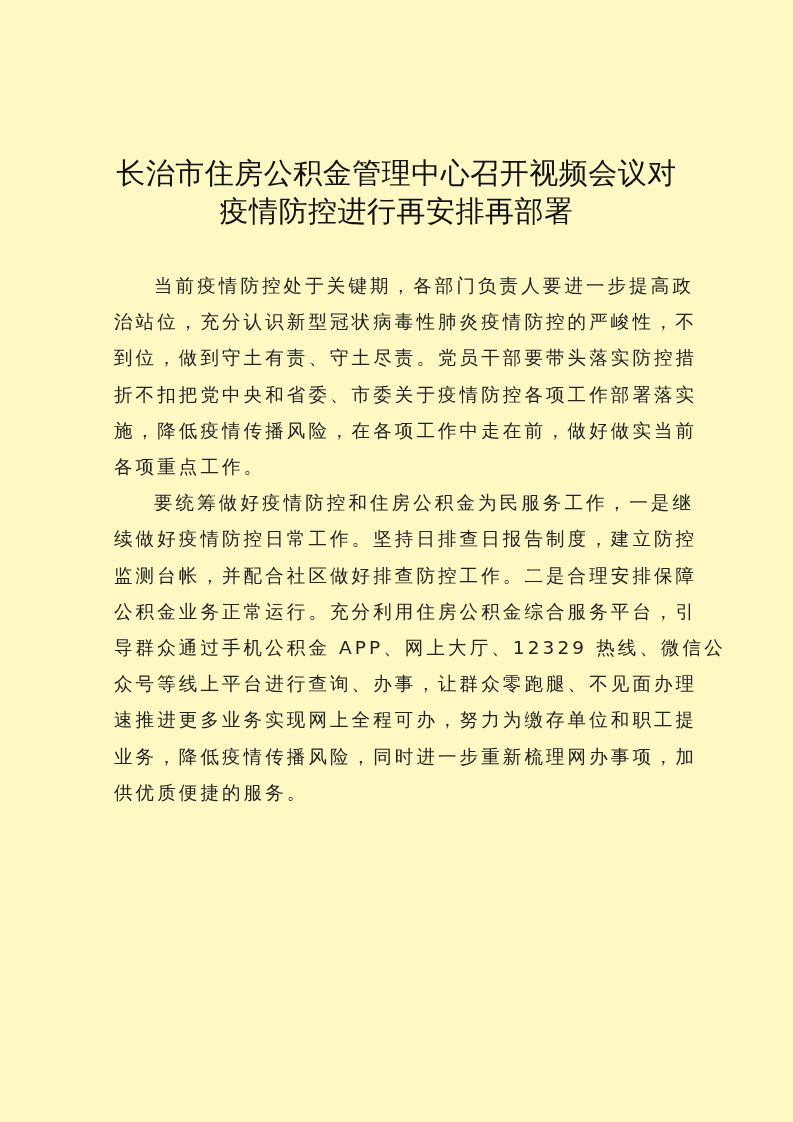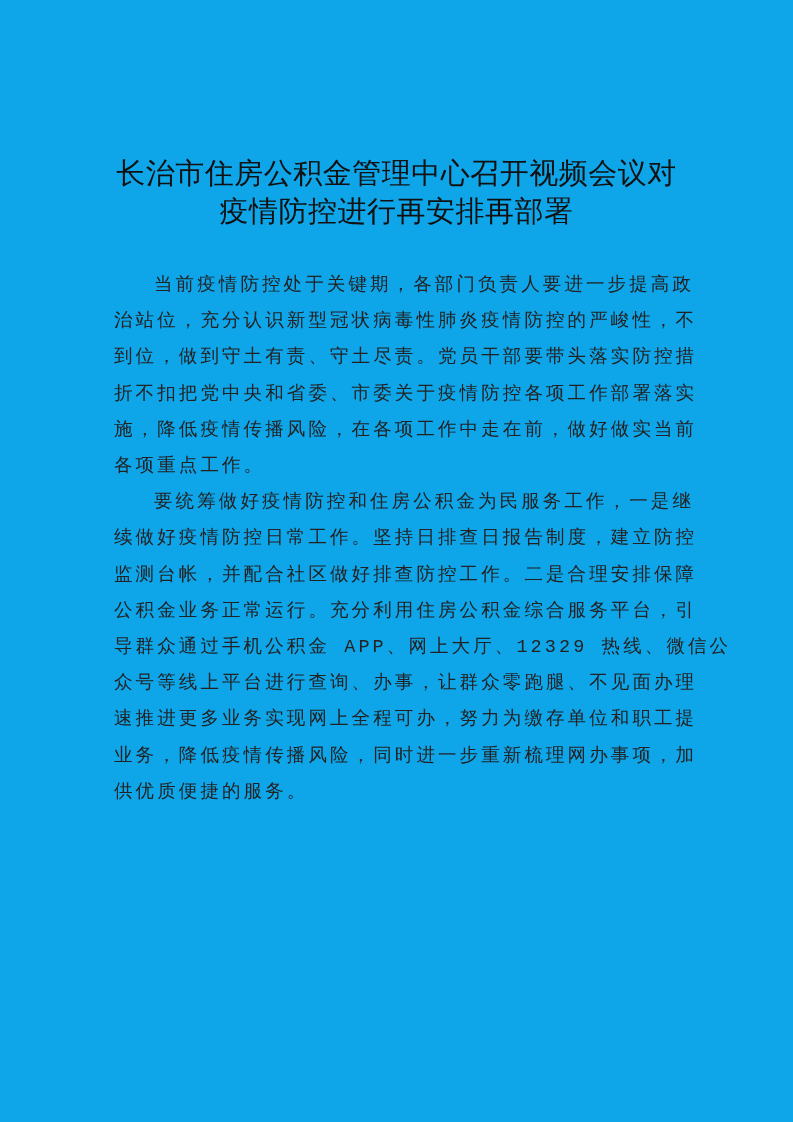--- a/index.html
+++ b/index.html
@@ -1,32 +1,32 @@
 <!DOCTYPE html>
 <html><head>
   <meta charset="utf-8">
   <style>
     html, body { margin: 0; padding: 0; background: #ffffff; }
     body { width: 793px; height: 1122px; position: relative; overflow: hidden; }
-    .page { position: absolute; left: 0; top: 0; width: 793px; height: 1122px; background: #0ea5e9; }
+    .page { position: absolute; left: 0; top: 0; width: 793px; height: 1122px; background: #fef9c3; }
     .title {
       position: absolute; left: 100px; top: 154px; width: 593px;
       text-align: center; color: #111;
       font-family: "DejaVu Serif", "Liberation Serif", serif;
       font-size: 29px; line-height: 38px; letter-spacing: 0.5px;
     }
     .title div { white-space: nowrap; }
     .body {
       position: absolute; left: 114px; top: 268px; width: 566px;
       color: #222;
       font-family: "DejaVu Sans", "Liberation Sans", sans-serif;
       font-size: 18.5px; line-height: 36.2px; letter-spacing: 3.1px;
     }
     .body p { margin: 0; text-align: justify; }
-    .body .line { display: block; white-space: nowrap; text-align: justify; text-align-last: justify; font-family: Liberation Mono, monospace; }
+    .body .line { display: block; white-space: nowrap; text-align: justify; text-align-last: justify; }
     .body .line.last { text-align-last: left; }
     .body .indent { padding-left: 40px; }
   </style>
 </head>
 <body>
 
 <div class="page">
   <div class="title">
     <div>长治市住房公积金管理中心召开视频会议对</div>
     <div>疫情防控进行再安排再部署</div>

